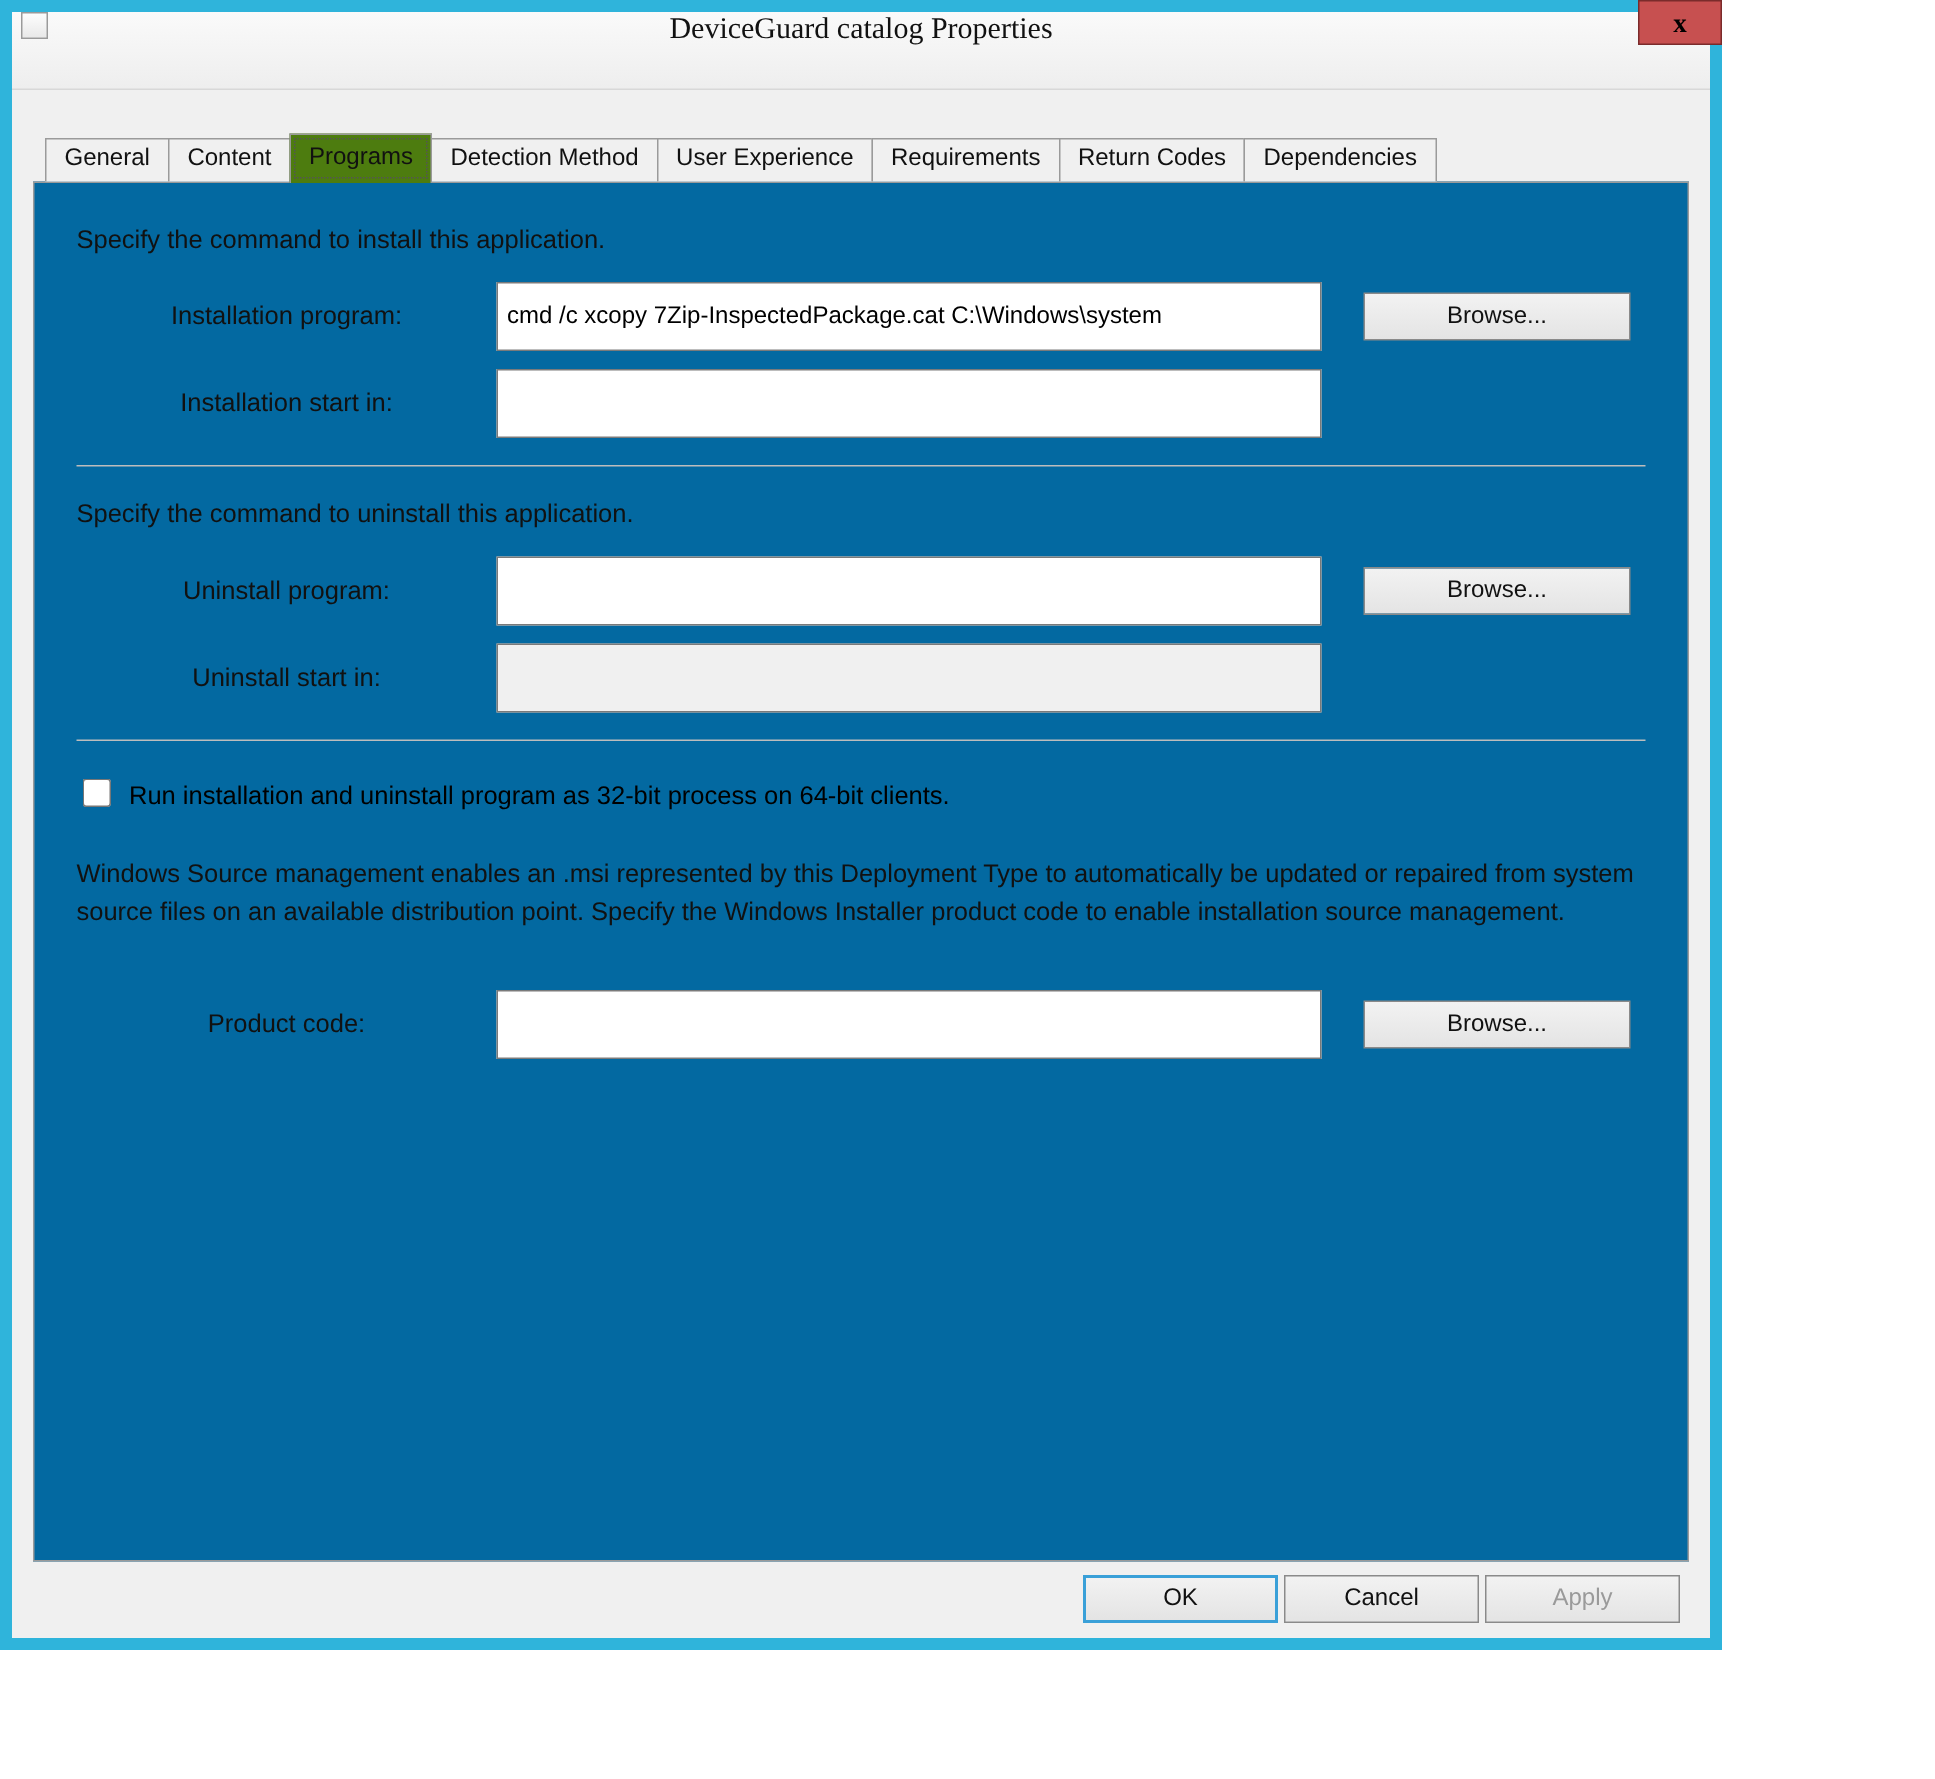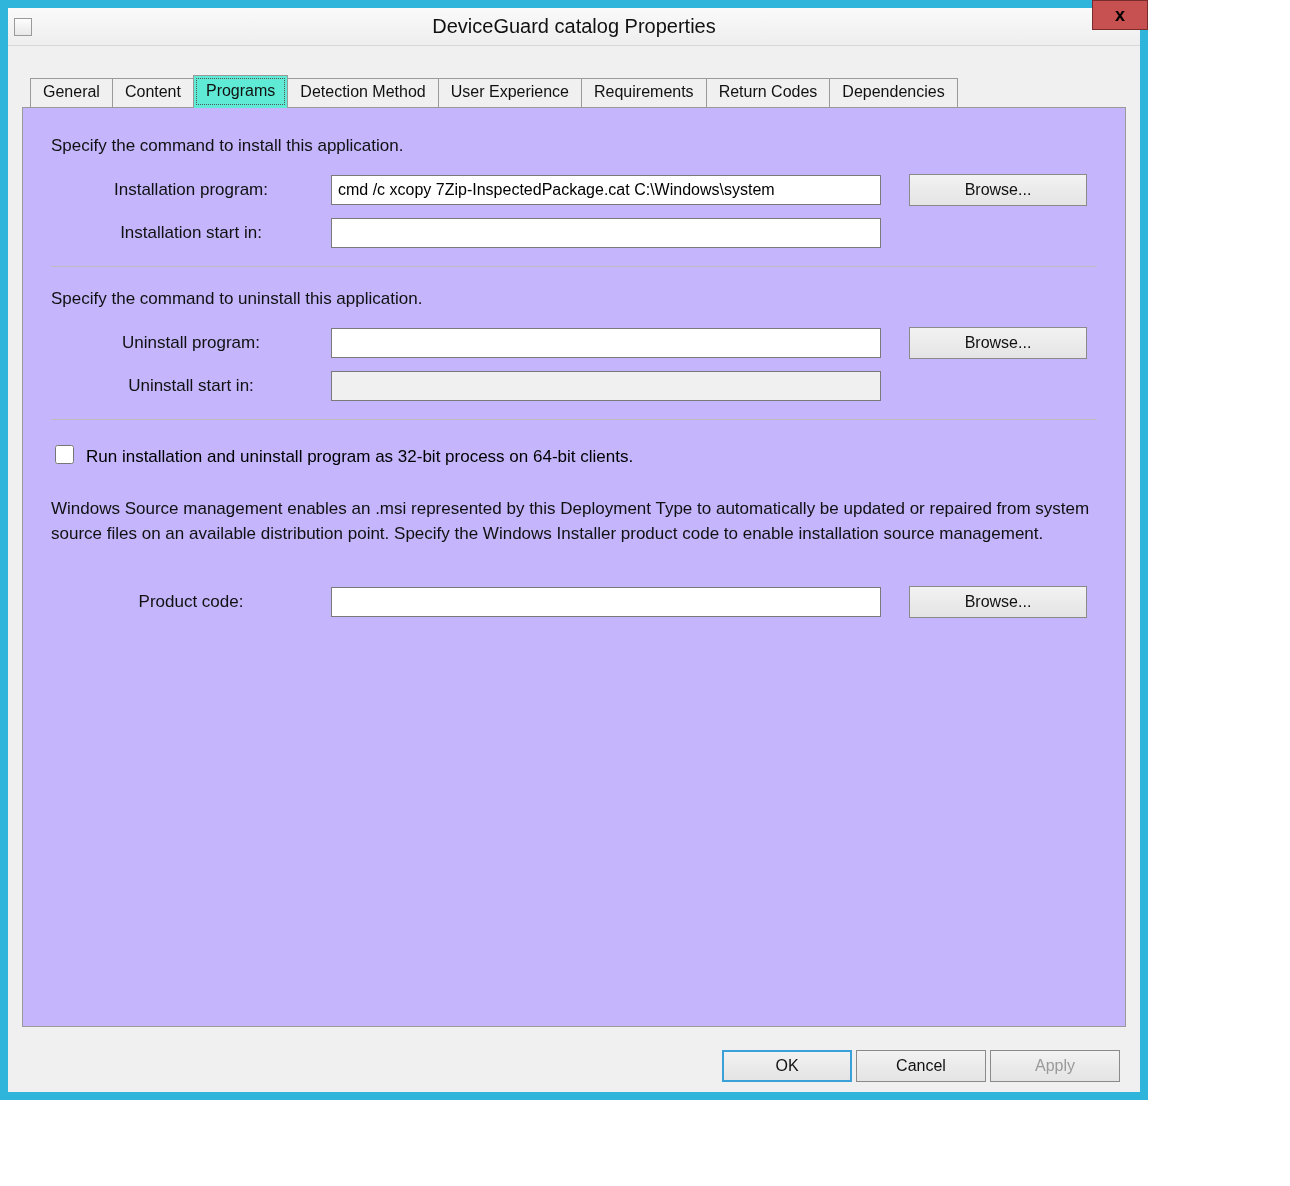--- a/index.html
+++ b/index.html
@@ -15,26 +15,27 @@
   }
   .window {
     width: 1148px;
     height: 1100px;
     margin: 0;
     border: 8px solid #2fb4db;
     background: #f0f0f0;
     position: relative;
   }
   .titlebar {
-    height: 38px;
+    height: 52px;
     background: linear-gradient(#fafafa, #eeeeee);
     border-bottom: 1px solid #d8d8d8;
     display: flex;
-    align-items: center;
-    position: relative;
+    align-items: flex-start;
+    position: relative;
+    font-family: Liberation Serif, serif;
   }
   .titlebar .sys-icon {
     width: 18px; height: 18px;
     margin-left: 6px;
     border: 1px solid #9a9a9a;
     background: linear-gradient(#fdfdfd,#e8e8e8);
   }
   .titlebar .title {
     position: absolute;
     left: 0; right: 0;
@@ -68,31 +69,31 @@
     border: 1px solid #9a9a9a;
     border-bottom: none;
     background: #f0f0f0;
     padding: 4px 12px 6px 12px;
     font-size: 16px;
     margin-right: -1px;
     cursor: pointer;
     color: #111;
   }
   .tab.active {
-    background: #5eead4;
+    background: #4d7c0f;
     padding-top: 6px;
     padding-bottom: 8px;
     position: relative;
     top: 1px;
     outline: 1px dotted #555;
     outline-offset: -4px;
   }
   .tabpanel {
     border: 1px solid #9a9a9a;
-    background: #c4b5fd;
+    background: #0369a1;
     padding: 28px 28px 20px 28px;
     height: 920px;
     position: relative;
     z-index: 1;
   }
   .section-text {
     font-size: 17px;
     color: #111;
     margin-bottom: 18px;
   }
@@ -102,21 +103,21 @@
     margin-bottom: 12px;
   }
   .row .lbl {
     width: 280px;
     font-size: 17px;
     color: #111;
     text-align: center;
   }
   .row input[type="text"] {
     width: 550px;
-    height: 30px;
+    height: 46px;
     border: 1px solid #7a7a7a;
     background: #fff;
     font-size: 16px;
     padding: 2px 6px;
     font-family: inherit;
   }
   .row input[disabled] {
     background: #f0f0f0;
   }
   .row .btn {

